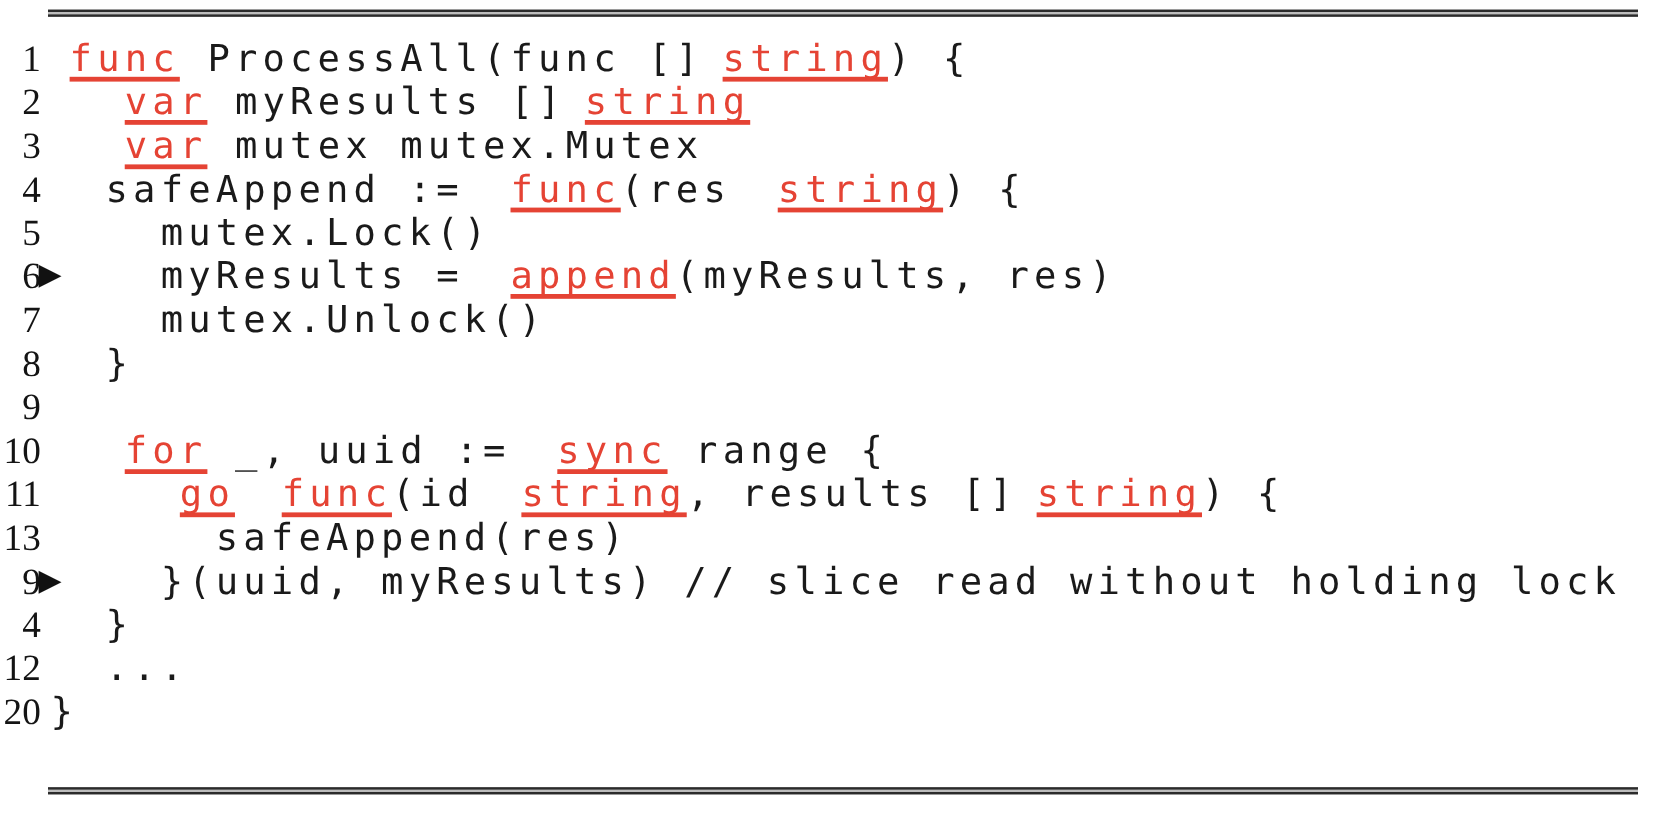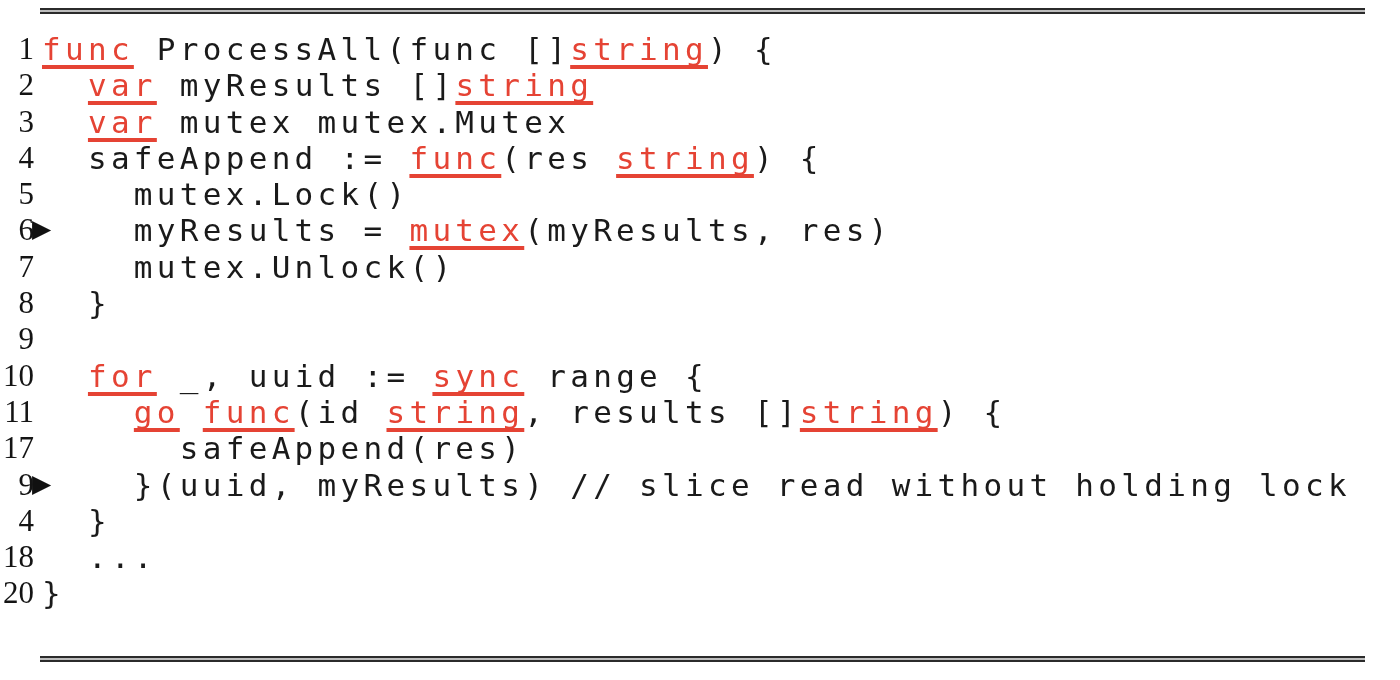--- a/index.html
+++ b/index.html
@@ -64,39 +64,40 @@
     line-height: 36.3px;
     color: #1a1a1a;
     white-space: pre;
   }
   .kw {
     color: var(--kw-color, #e54334);
     text-decoration: underline;
     text-decoration-thickness: 4px;
     text-underline-offset: 5px;
     text-decoration-skip-ink: none;
+    margin-left: 16px;
   }
 </style>
 </head>
 <body>
 
 <div class="fig">
   <div class="rule top"></div>
   <div class="listing">
       <div class="row"><span class="num">1</span><span class="code"><span class="kw">func</span><span> ProcessAll(func []</span><span class="kw">string</span><span>) {</span></span></div>
       <div class="row"><span class="num">2</span><span class="code"><span>  </span><span class="kw">var</span><span> myResults []</span><span class="kw">string</span></span></div>
       <div class="row"><span class="num">3</span><span class="code"><span>  </span><span class="kw">var</span><span> mutex mutex.Mutex</span></span></div>
       <div class="row"><span class="num">4</span><span class="code"><span>  safeAppend := </span><span class="kw">func</span><span>(res </span><span class="kw">string</span><span>) {</span></span></div>
       <div class="row"><span class="num">5</span><span class="code"><span>    mutex.Lock()</span></span></div>
-      <div class="row"><span class="num">6</span><span class="marker">▶</span><span class="code"><span>    myResults = </span><span class="kw">mutex</span><span>(myResults, res)</span></span></div>
+      <div class="row"><span class="num">6</span><span class="marker">▶</span><span class="code"><span>    myResults = </span><span class="kw">append</span><span>(myResults, res)</span></span></div>
       <div class="row"><span class="num">7</span><span class="code"><span>    mutex.Unlock()</span></span></div>
       <div class="row"><span class="num">8</span><span class="code"><span>  }</span></span></div>
       <div class="row"><span class="num">9</span><span class="code"></span></div>
       <div class="row"><span class="num">10</span><span class="code"><span>  </span><span class="kw">for</span><span> _, uuid := </span><span class="kw">sync</span><span> range {</span></span></div>
       <div class="row"><span class="num">11</span><span class="code"><span>    </span><span class="kw">go</span><span> </span><span class="kw">func</span><span>(id </span><span class="kw">string</span><span>, results []</span><span class="kw">string</span><span>) {</span></span></div>
-      <div class="row"><span class="num">17</span><span class="code"><span>      safeAppend(res)</span></span></div>
+      <div class="row"><span class="num">13</span><span class="code"><span>      safeAppend(res)</span></span></div>
       <div class="row"><span class="num">9</span><span class="marker">▶</span><span class="code"><span>    }(uuid, myResults) // slice read without holding lock</span></span></div>
       <div class="row"><span class="num">4</span><span class="code"><span>  }</span></span></div>
-      <div class="row"><span class="num">18</span><span class="code"><span>  ...</span></span></div>
+      <div class="row"><span class="num">12</span><span class="code"><span>  ...</span></span></div>
       <div class="row"><span class="num">20</span><span class="code"><span>}</span></span></div>
     </div>
   <div class="rule bottom"></div>
 </div>
 
 </body></html>

